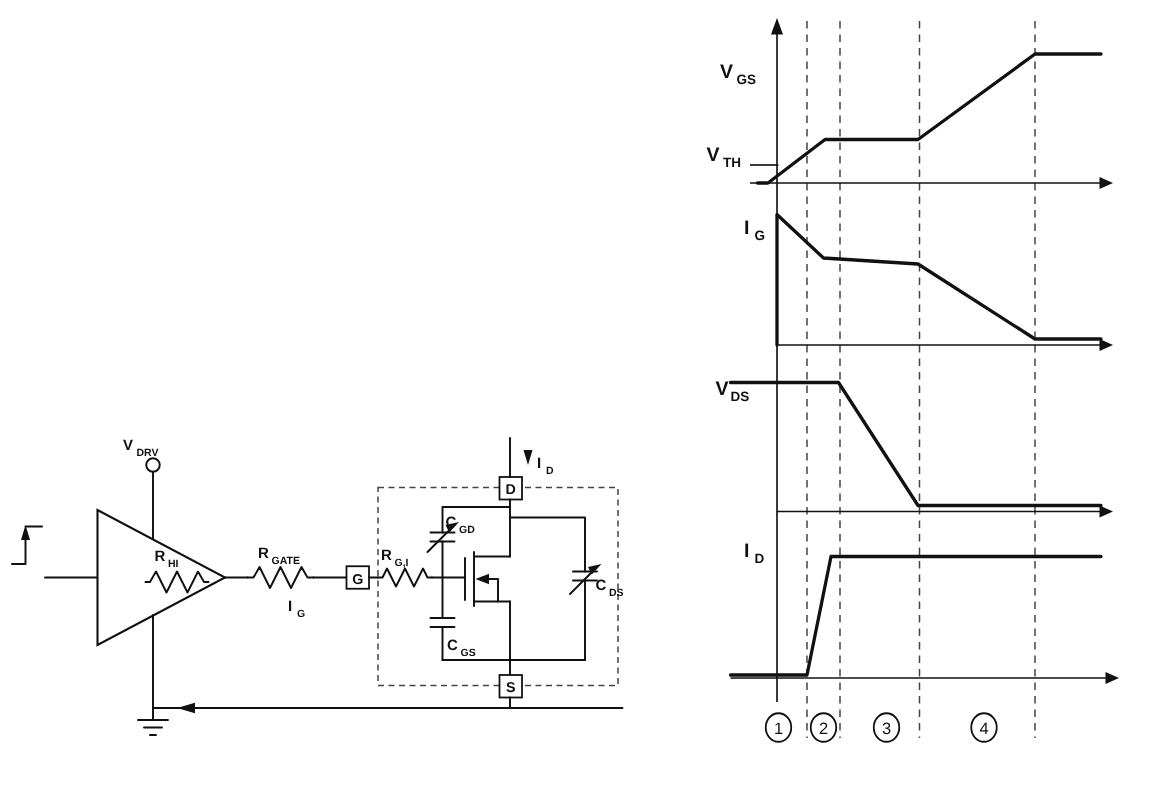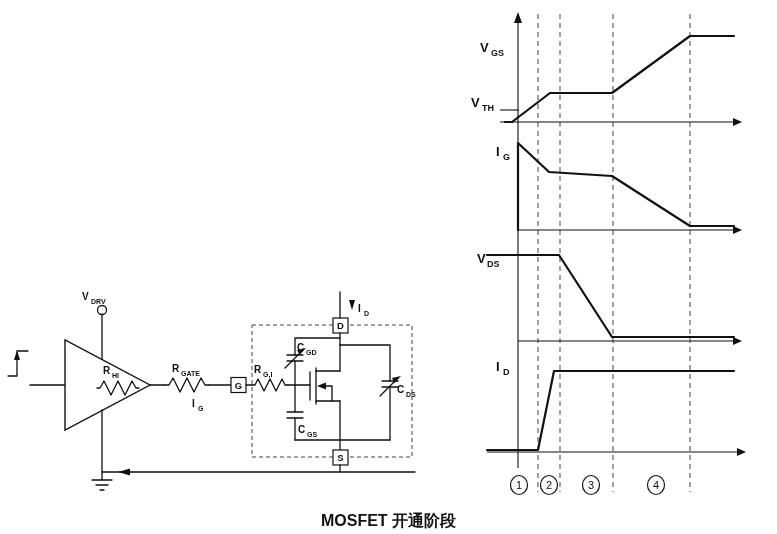--- a/index.html
+++ b/index.html
@@ -200,14 +200,13 @@
       <ellipse class="phasecirc" cx="549" cy="485" rx="8.5" ry="9.5"></ellipse>
       <text class="phase" x="549" y="489">2</text>
       <ellipse class="phasecirc" cx="591" cy="485" rx="8.5" ry="9.5"></ellipse>
       <text class="phase" x="591" y="489">3</text>
       <ellipse class="phasecirc" cx="656" cy="485" rx="8.5" ry="9.5"></ellipse>
       <text class="phase" x="656" y="489">4</text>
     </g>
   </g>
 </svg>
 
-<div id="caption">MOSFET 开通阶段</div>
 </div>
 
 </body></html>

